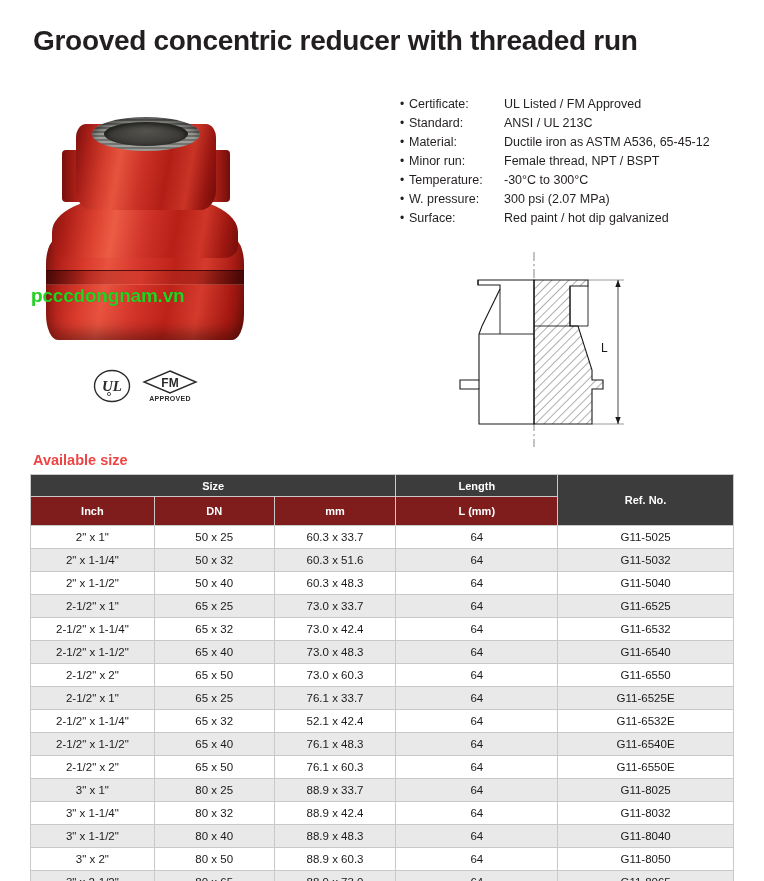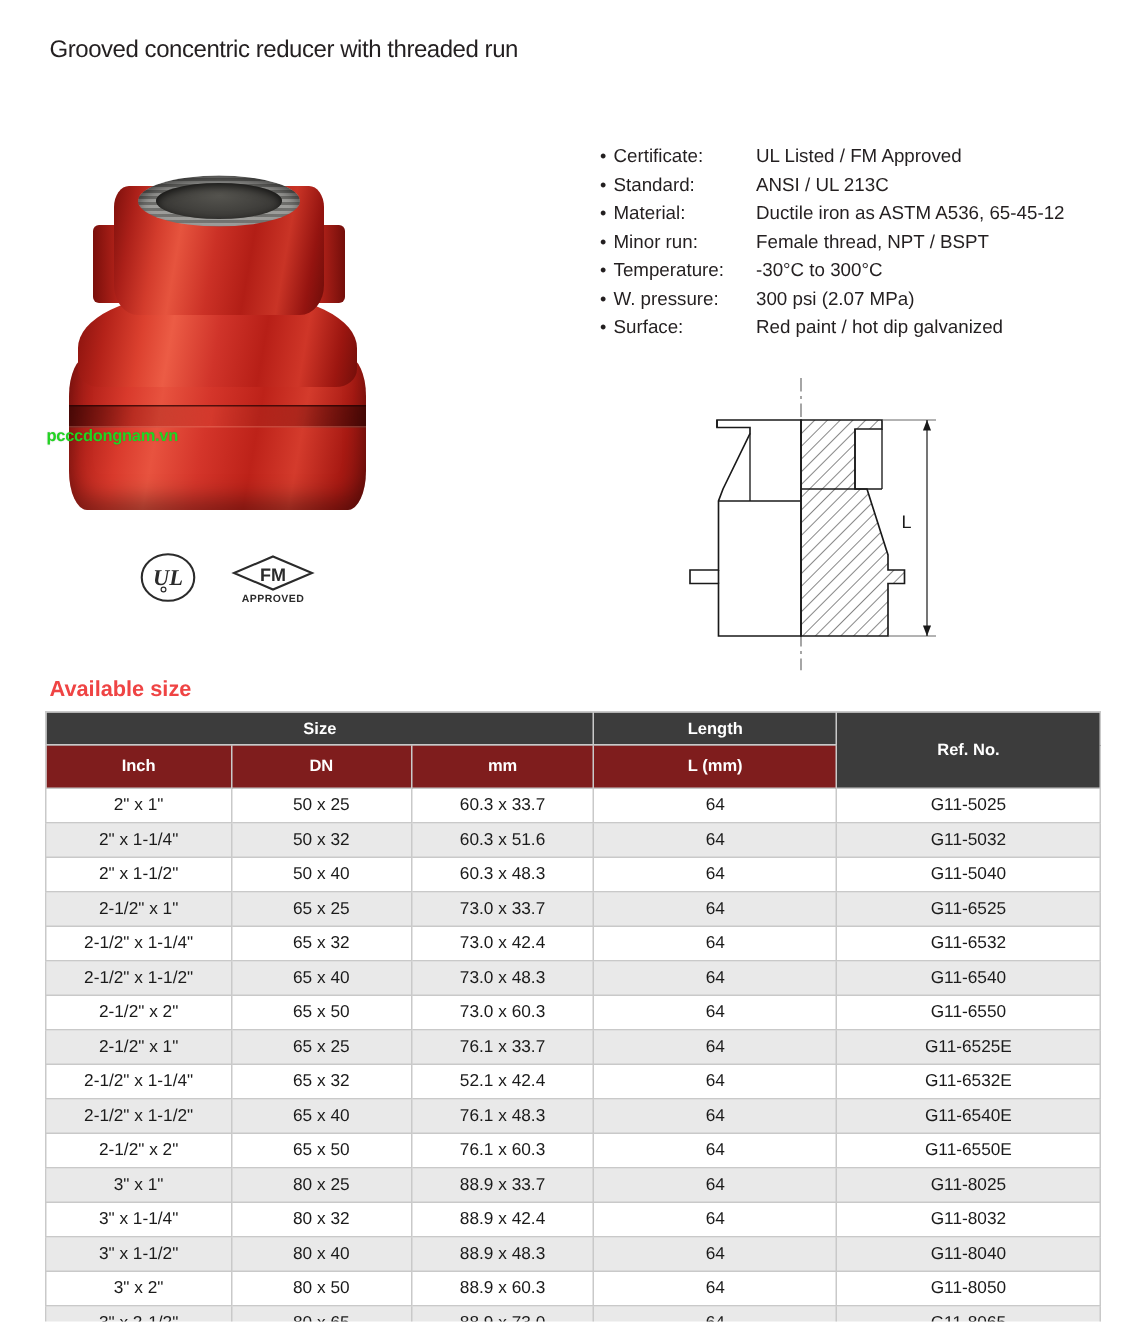--- a/index.html
+++ b/index.html
@@ -12,22 +12,22 @@
     color: #1a1a1a;
     position: relative;
     overflow: hidden;
   }
 
   
   .page-title {
     position: absolute;
     left: 33px;
     top: 25px;
-    font-size: 16px;
-    font-weight: normal;
+    font-size: 28px;
+    font-weight: bold;
     letter-spacing: -0.3px;
     color: #231f20;
     white-space: nowrap;
   }
 
   
   .product-photo {
     position: absolute;
     left: 30px;
     top: 88px;
@@ -132,35 +132,36 @@
     left: 74px; top: 34px;
     width: 84px; height: 24px;
     border-radius: 50%;
     background: radial-gradient(ellipse at 50% 35%, #55544f 0%, #3a3936 70%, #2b2a28 100%);
     box-shadow: inset 0 2px 6px rgba(0,0,0,.7);
   }
   .pp-watermark {
     position: absolute;
     left: 31px;
     top: 285px;
-    font-size: 11px;
+    font-size: 19px;
     font-weight: bold;
     color: #22d422;
     letter-spacing: -0.2px;
     text-shadow: 0 0 1px rgba(0,0,0,.25);
     white-space: nowrap;
   }
 
   
   .cert-marks {
     position: absolute;
     left: 92px;
     top: 368px;
     display: flex;
-    gap: 22px;
+    align-items: center;
+    gap: 10px;
   }
 
   
   .spec-list {
     position: absolute;
     left: 400px;
     top: 95px;
     width: 350px;
   }
   .spec-row {

